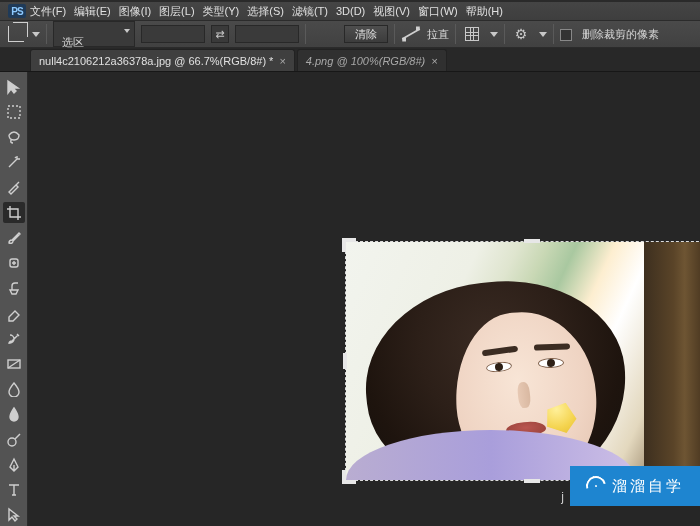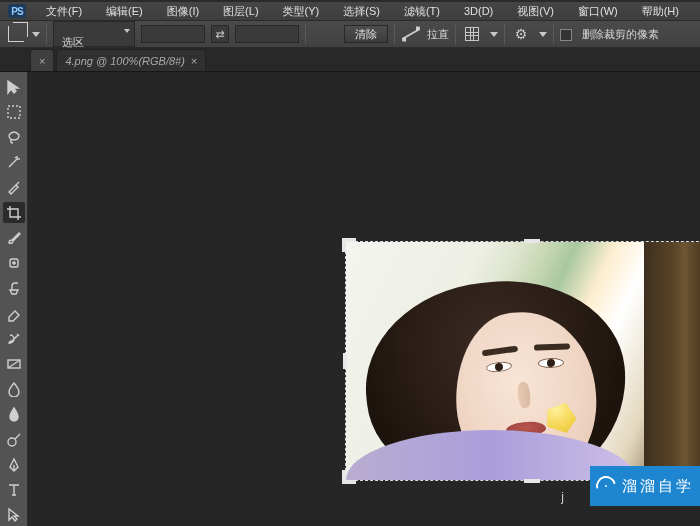--- a/index.html
+++ b/index.html
@@ -18,21 +18,21 @@
     background: #2a2a2a;
   }
 
   
   .menubar {
     height: 18px;
     background: linear-gradient(#454545, #3e3e3e);
     display: flex;
     align-items: center;
     padding-left: 8px;
-    gap: 16px;
+    gap: 0;
     color: #e0e0e0;
     font-size: 11px;
   }
   .ps-logo {
     width: 18px; height: 14px;
     background: #1f3a58;
     border-radius: 2px;
     display: flex; align-items: center; justify-content: center;
     color: #8cc9ff;
     font-weight: bold;
@@ -266,21 +266,21 @@
   .h-bl{left:-4px;bottom:-4px;width:14px;height:4px;}
   .h-bl::after{content:"";position:absolute;left:0;bottom:0;width:4px;height:14px;background:#e7e7e7;}
   .h-t{left:50%;top:-3px;margin-left:-8px;width:16px;height:4px;}
   .h-b{left:50%;bottom:-3px;margin-left:-8px;width:16px;height:4px;}
   .h-l{left:-3px;top:50%;margin-top:-8px;width:4px;height:16px;}
 
   
   .watermark {
     position:absolute;
     right:0; bottom:20px;
-    width:110px; height:40px;
+    width:130px; height:40px;
     background:#1e85d0;
     display:flex; align-items:center; justify-content:center;
     gap:6px;
     color:#fff; font-size:15px; font-weight:500;
     letter-spacing:3px;
   }
   .wm-arc {
     width:20px;height:20px;border:2px solid #fff;border-radius:50%;
     border-right-color:transparent; border-bottom-color:transparent;
     transform:rotate(30deg);
@@ -351,20 +351,21 @@
     </div>
   <div class="opt-chev"></div>
   <div class="vsep"></div>
 
   <span><span class="opt-check"></span></span>
   <span>删除裁剪的像素</span>
 </div>
 
 <div class="tabbar">
   <div class="doctab">
+    <span>null4c2106212a36378a.jpg @ 66.7%(RGB/8#) *</span>
     <span class="tab-x">×</span>
   </div>
   <div class="doctab inactive">
     <span>4.png @ 100%(RGB/8#)</span>
     <span class="tab-x">×</span>
   </div>
 </div>
 
 <div class="workspace">
 

